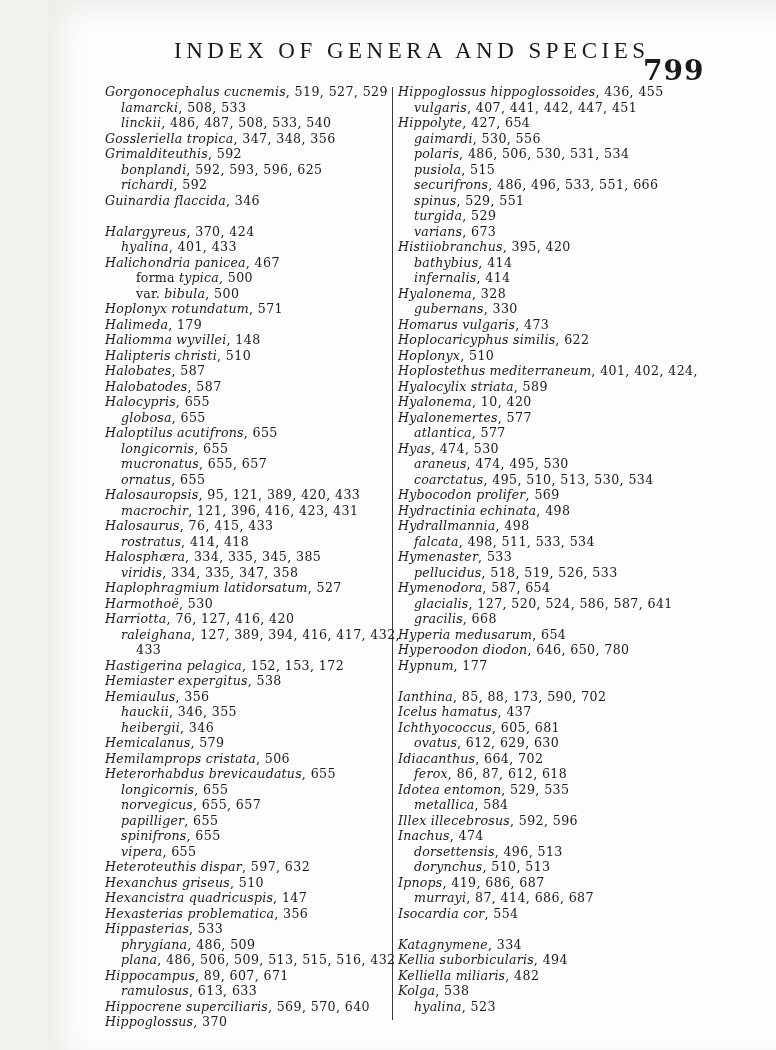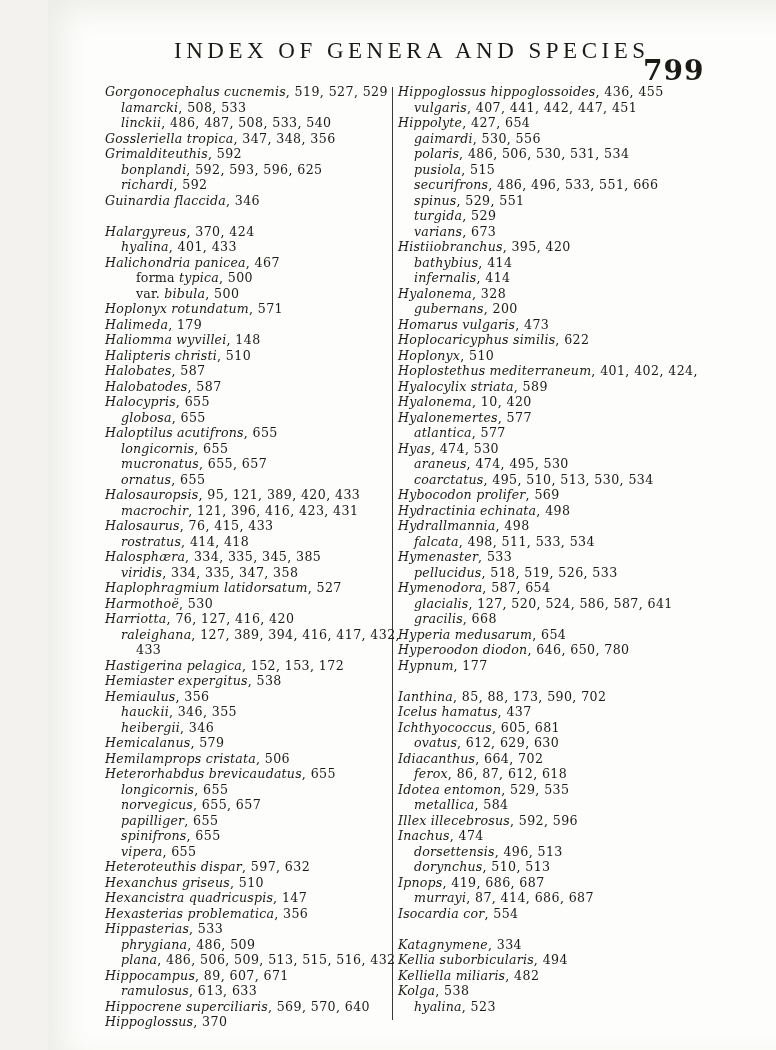--- a/index.html
+++ b/index.html
@@ -129,21 +129,21 @@
       <div class="entry indent1"><span class="taxon">polaris</span><span class="pages">, 486, 506, 530, 531, 534</span></div>
       <div class="entry indent1"><span class="taxon">pusiola</span><span class="pages">, 515</span></div>
       <div class="entry indent1"><span class="taxon">securifrons</span><span class="pages">, 486, 496, 533, 551, 666</span></div>
       <div class="entry indent1"><span class="taxon">spinus</span><span class="pages">, 529, 551</span></div>
       <div class="entry indent1"><span class="taxon">turgida</span><span class="pages">, 529</span></div>
       <div class="entry indent1"><span class="taxon">varians</span><span class="pages">, 673</span></div>
       <div class="entry indent0"><span class="taxon">Histiiobranchus</span><span class="pages">, 395, 420</span></div>
       <div class="entry indent1"><span class="taxon">bathybius</span><span class="pages">, 414</span></div>
       <div class="entry indent1"><span class="taxon">infernalis</span><span class="pages">, 414</span></div>
       <div class="entry indent0"><span class="taxon">Hyalonema</span><span class="pages">, 328</span></div>
-      <div class="entry indent1"><span class="taxon">gubernans</span><span class="pages">, 200</span></div>
+      <div class="entry indent1"><span class="taxon">gubernans</span><span class="pages">, 330</span></div>
       <div class="entry indent0"><span class="taxon">Homarus vulgaris</span><span class="pages">, 473</span></div>
       <div class="entry indent0"><span class="taxon">Hoplocaricyphus similis</span><span class="pages">, 622</span></div>
       <div class="entry indent0"><span class="taxon">Hoplonyx</span><span class="pages">, 510</span></div>
       <div class="entry indent0"><span class="taxon">Hoplostethus mediterraneum</span><span class="pages">, 401, 402, 424,</span></div>
       <div class="entry indent0"><span class="taxon">Hyalocylix striata</span><span class="pages">, 589</span></div>
       <div class="entry indent0"><span class="taxon">Hyalonema</span><span class="pages">, 10, 420</span></div>
       <div class="entry indent0"><span class="taxon">Hyalonemertes</span><span class="pages">, 577</span></div>
       <div class="entry indent1"><span class="taxon">atlantica</span><span class="pages">, 577</span></div>
       <div class="entry indent0"><span class="taxon">Hyas</span><span class="pages">, 474, 530</span></div>
       <div class="entry indent1"><span class="taxon">araneus</span><span class="pages">, 474, 495, 530</span></div>

